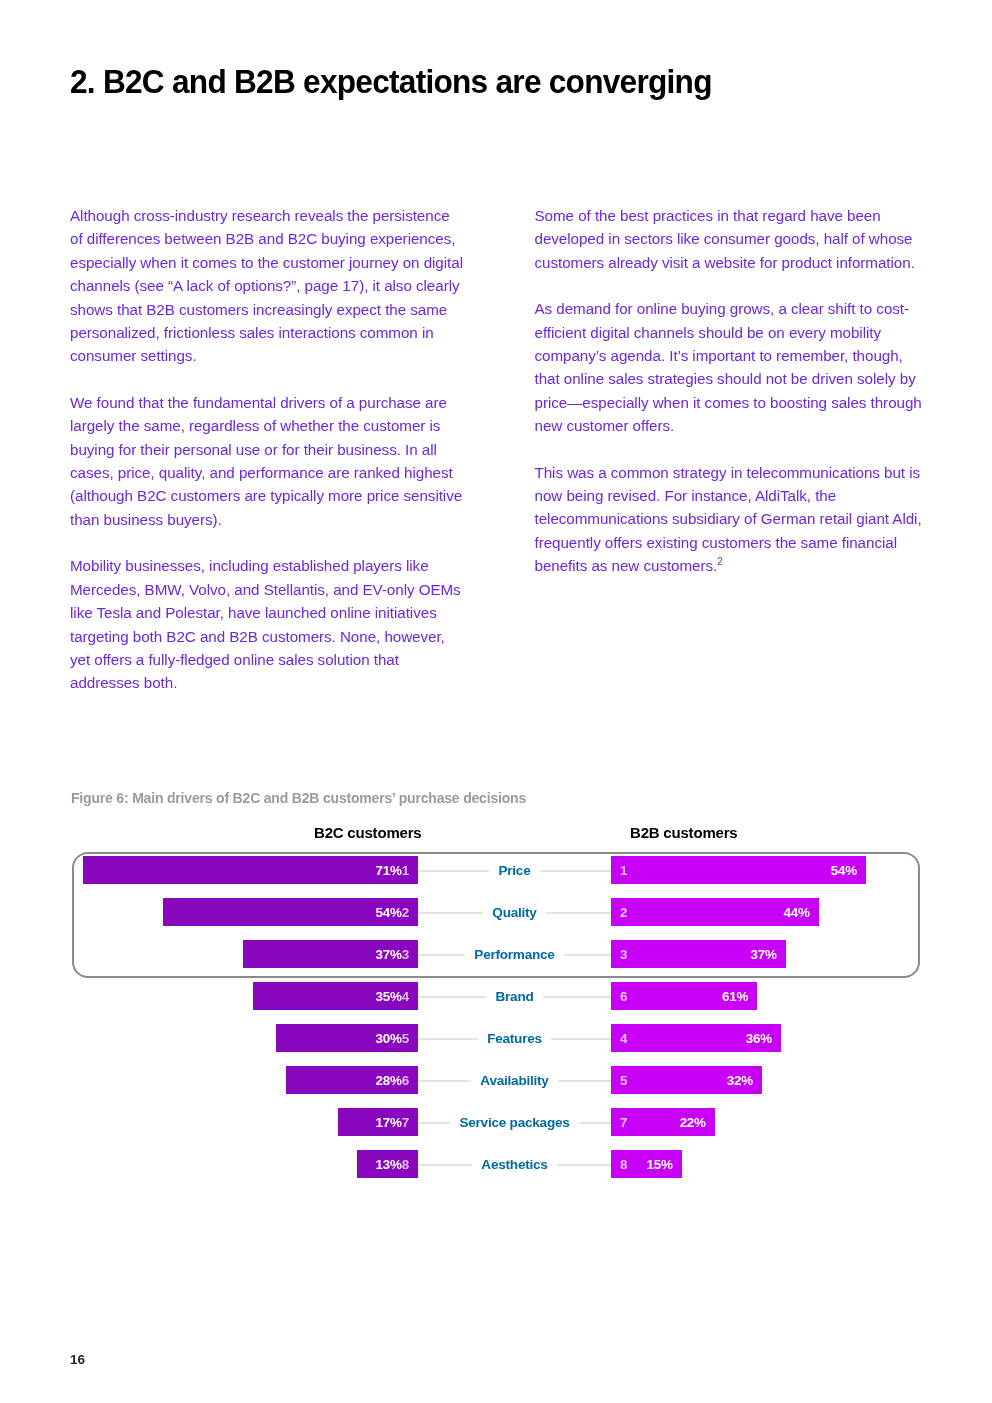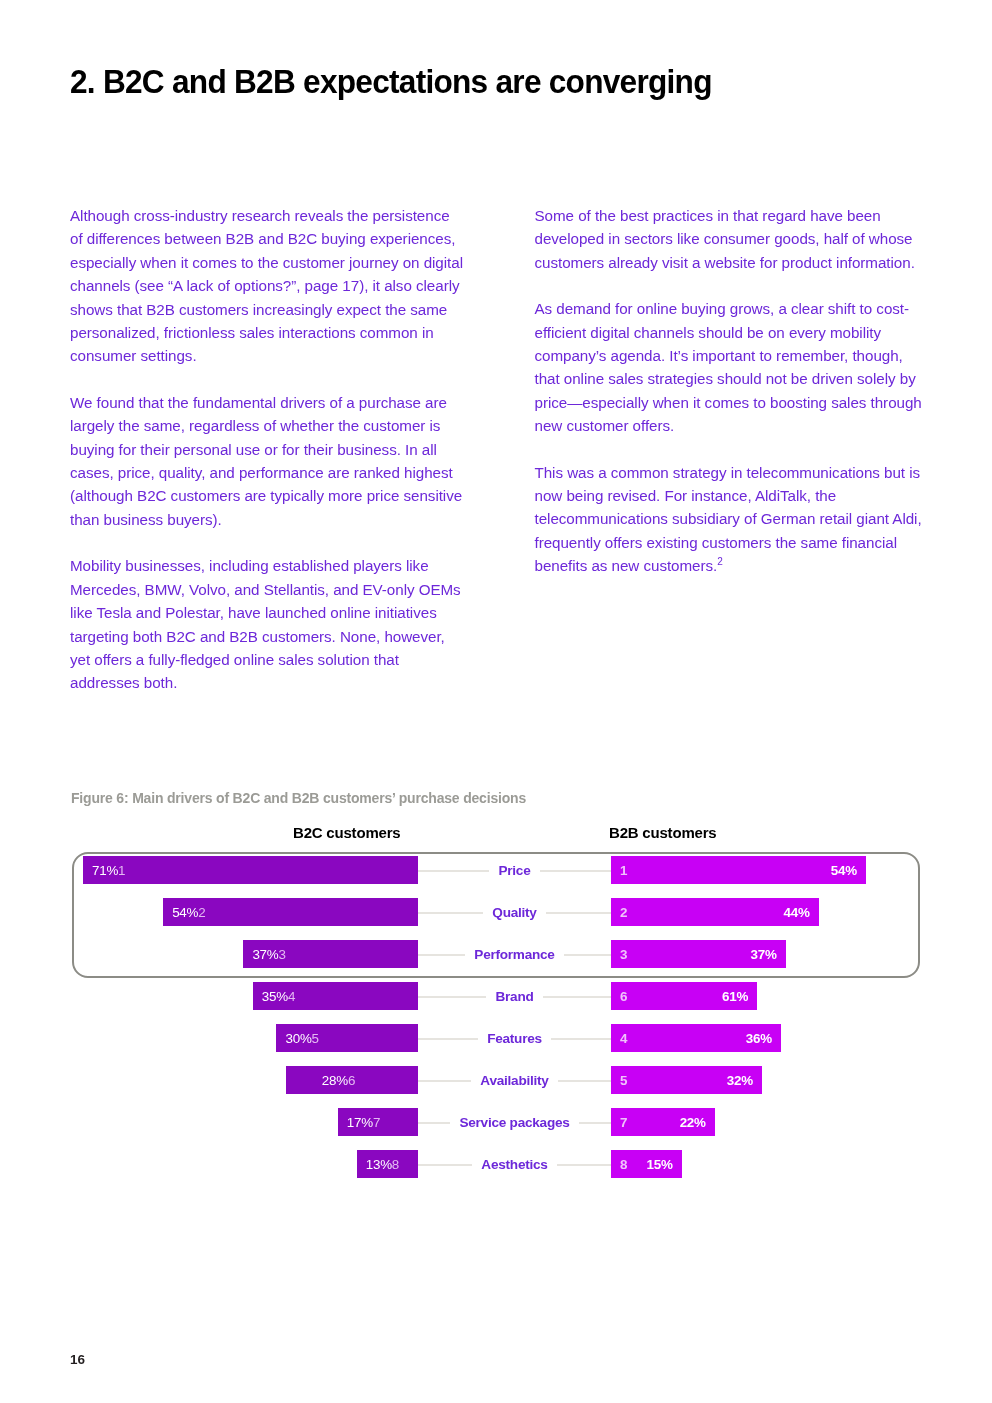--- a/index.html
+++ b/index.html
@@ -58,20 +58,21 @@
     letter-spacing: -0.2px;
     transform: scaleX(0.96);
     transform-origin: left center;
   }
 
   .chart {
     position: absolute;
     left: 0px;
     top: 820px;
     width: 876px;
+    padding-left: 21px;
   }
 
   .chart-headers {
     position: relative;
     height: 28px;
   }
   .hdr {
     position: absolute;
     font-size: 15px;
     font-weight: 700;
@@ -115,25 +116,25 @@
     height: 28px;
     display: flex;
     justify-content: flex-end;
     align-items: center;
   }
   .bar-left {
     height: 28px;
     background: #8a07c0;
     display: flex;
     align-items: center;
-    justify-content: flex-start;
+    justify-content: flex-end;
     padding: 0 9px;
     color: #ffffff;
     font-size: 13.4px;
-    font-weight: 400;
+    font-weight: 700;
     letter-spacing: -0.2px;
   }
   .bar-left .rank { color: #e4b8f2; }
 
   
   .right-zone {
     position: absolute;
     left: 611px;
     top: 0;
     height: 28px;
@@ -161,21 +162,21 @@
     top: 0;
     width: 193px;
     height: 28px;
     display: flex;
     align-items: center;
     justify-content: center;
   }
   .center-label .cl-text {
     font-size: 13.6px;
     font-weight: 700;
-    color: #6d28d9;
+    color: #0369a1;
     background: #ffffff;
     padding: 0 9px;
     z-index: 2;
     letter-spacing: -0.25px;
     white-space: nowrap;
   }
   .connector {
     position: absolute;
     top: 13.5px;
     height: 2px;

